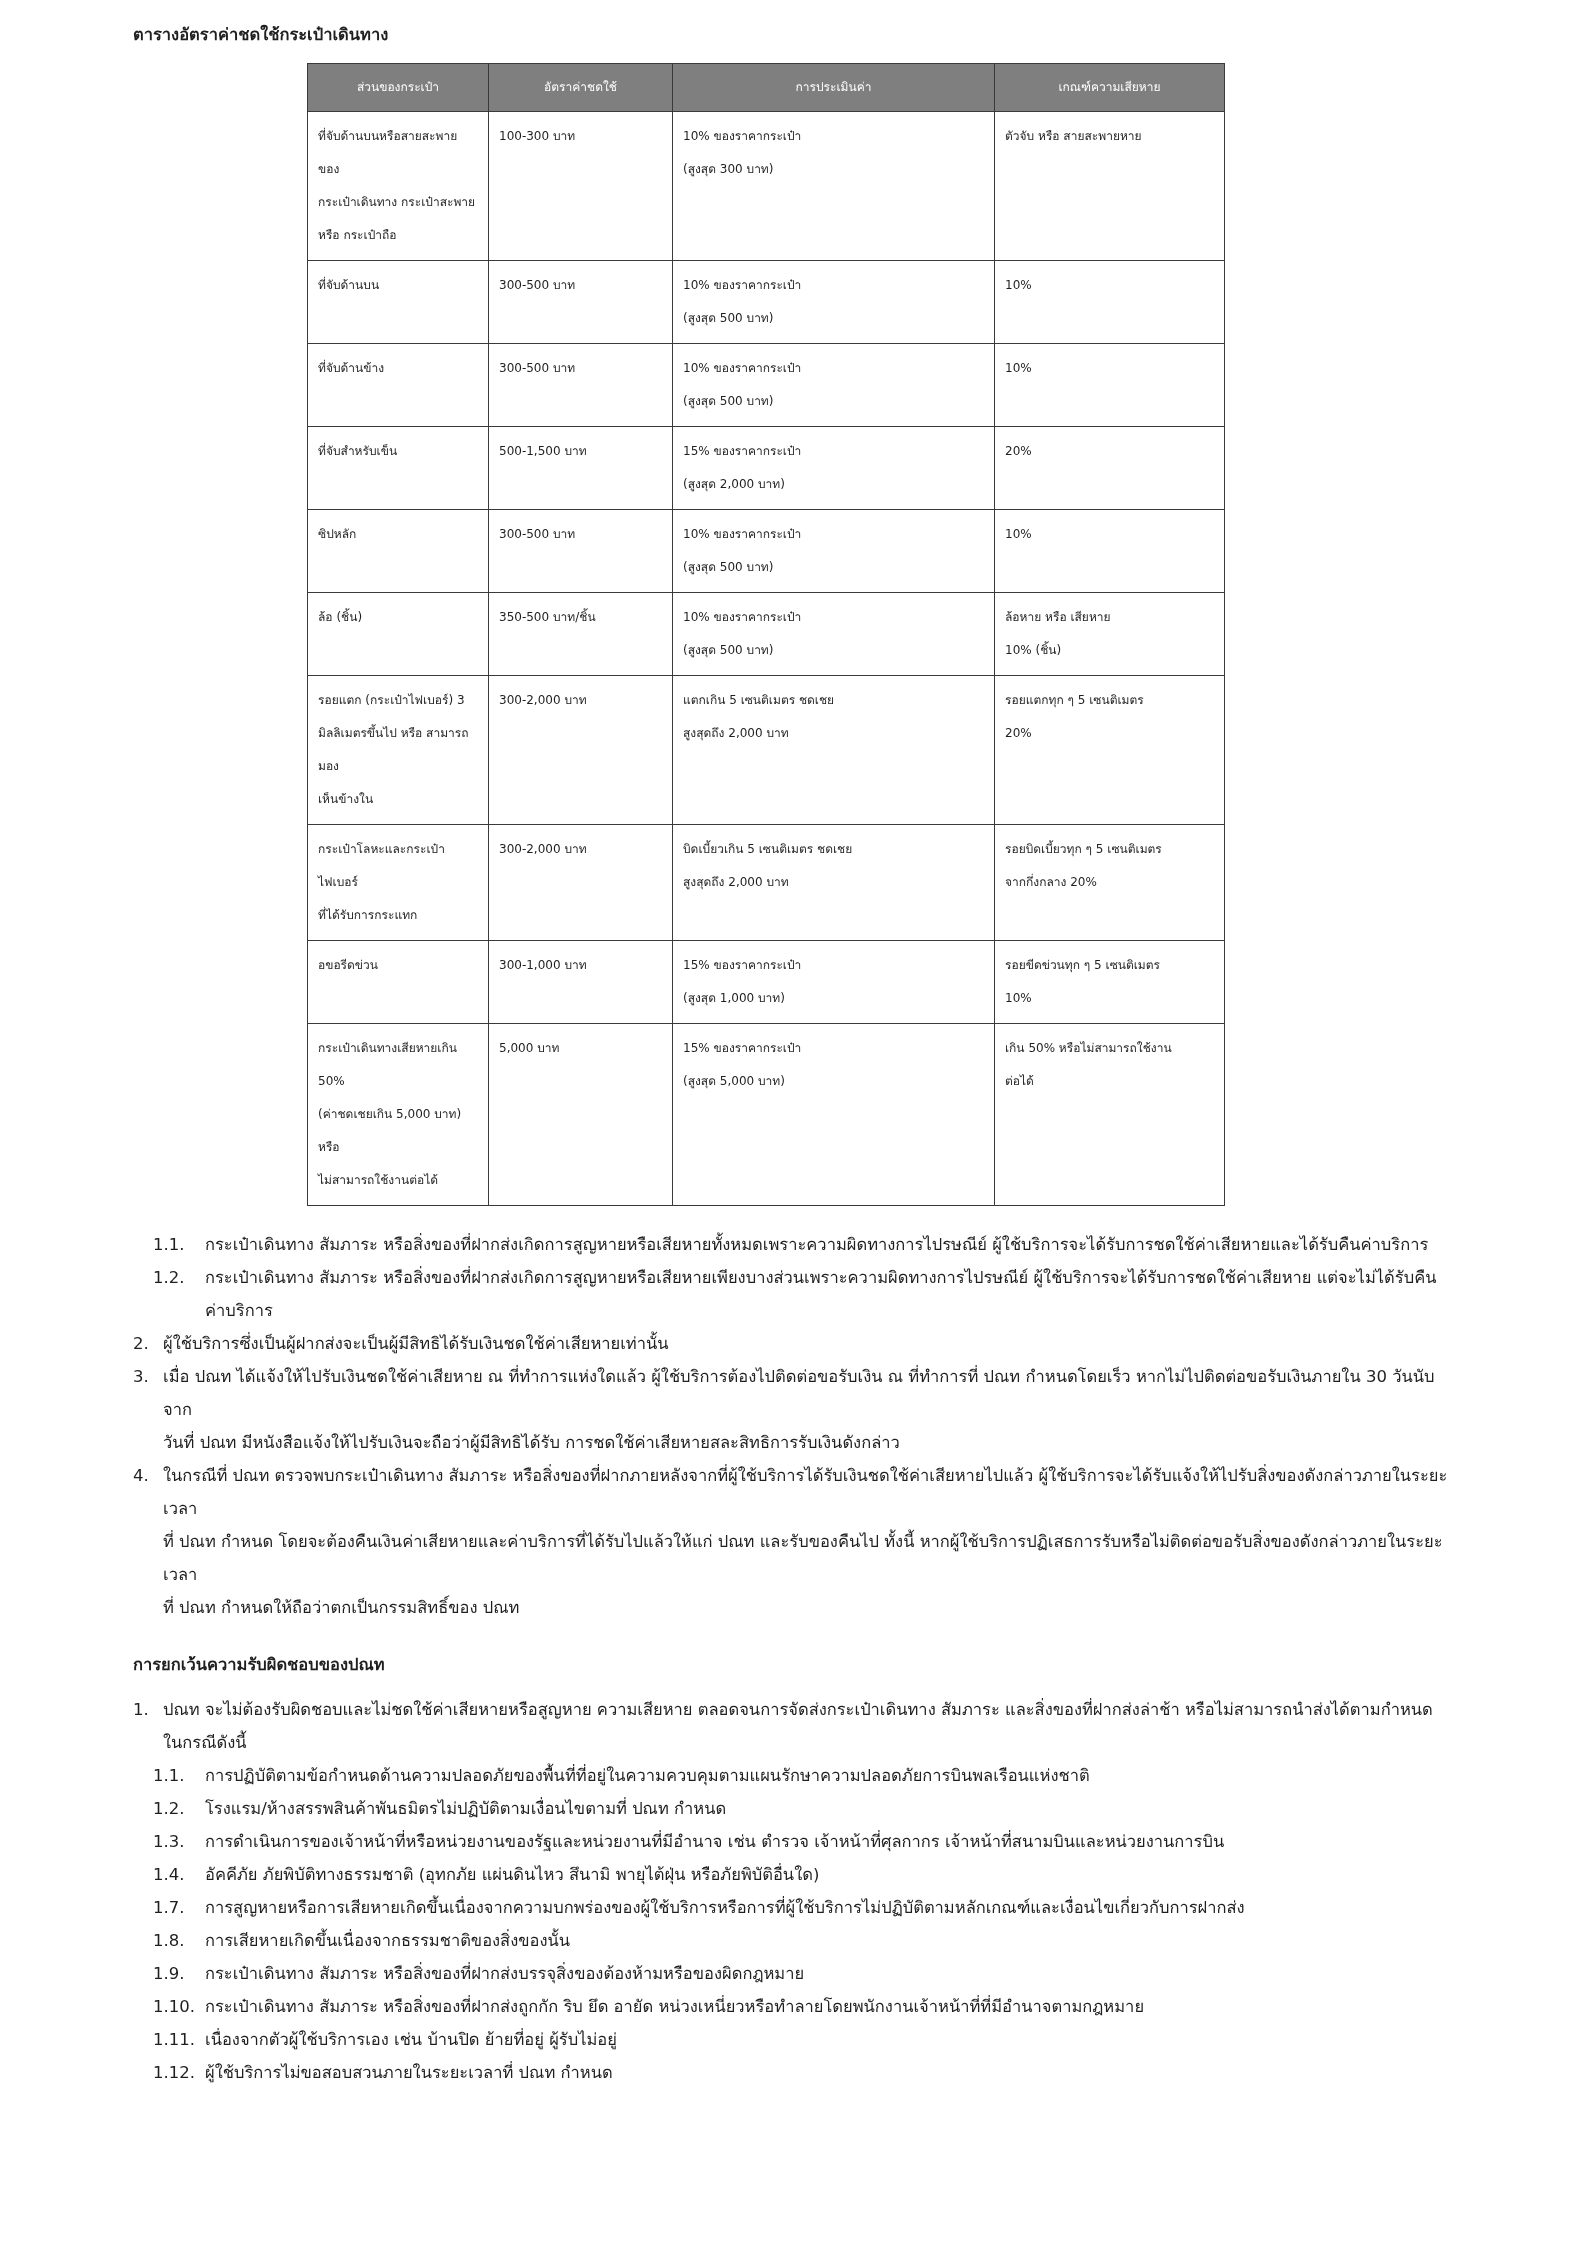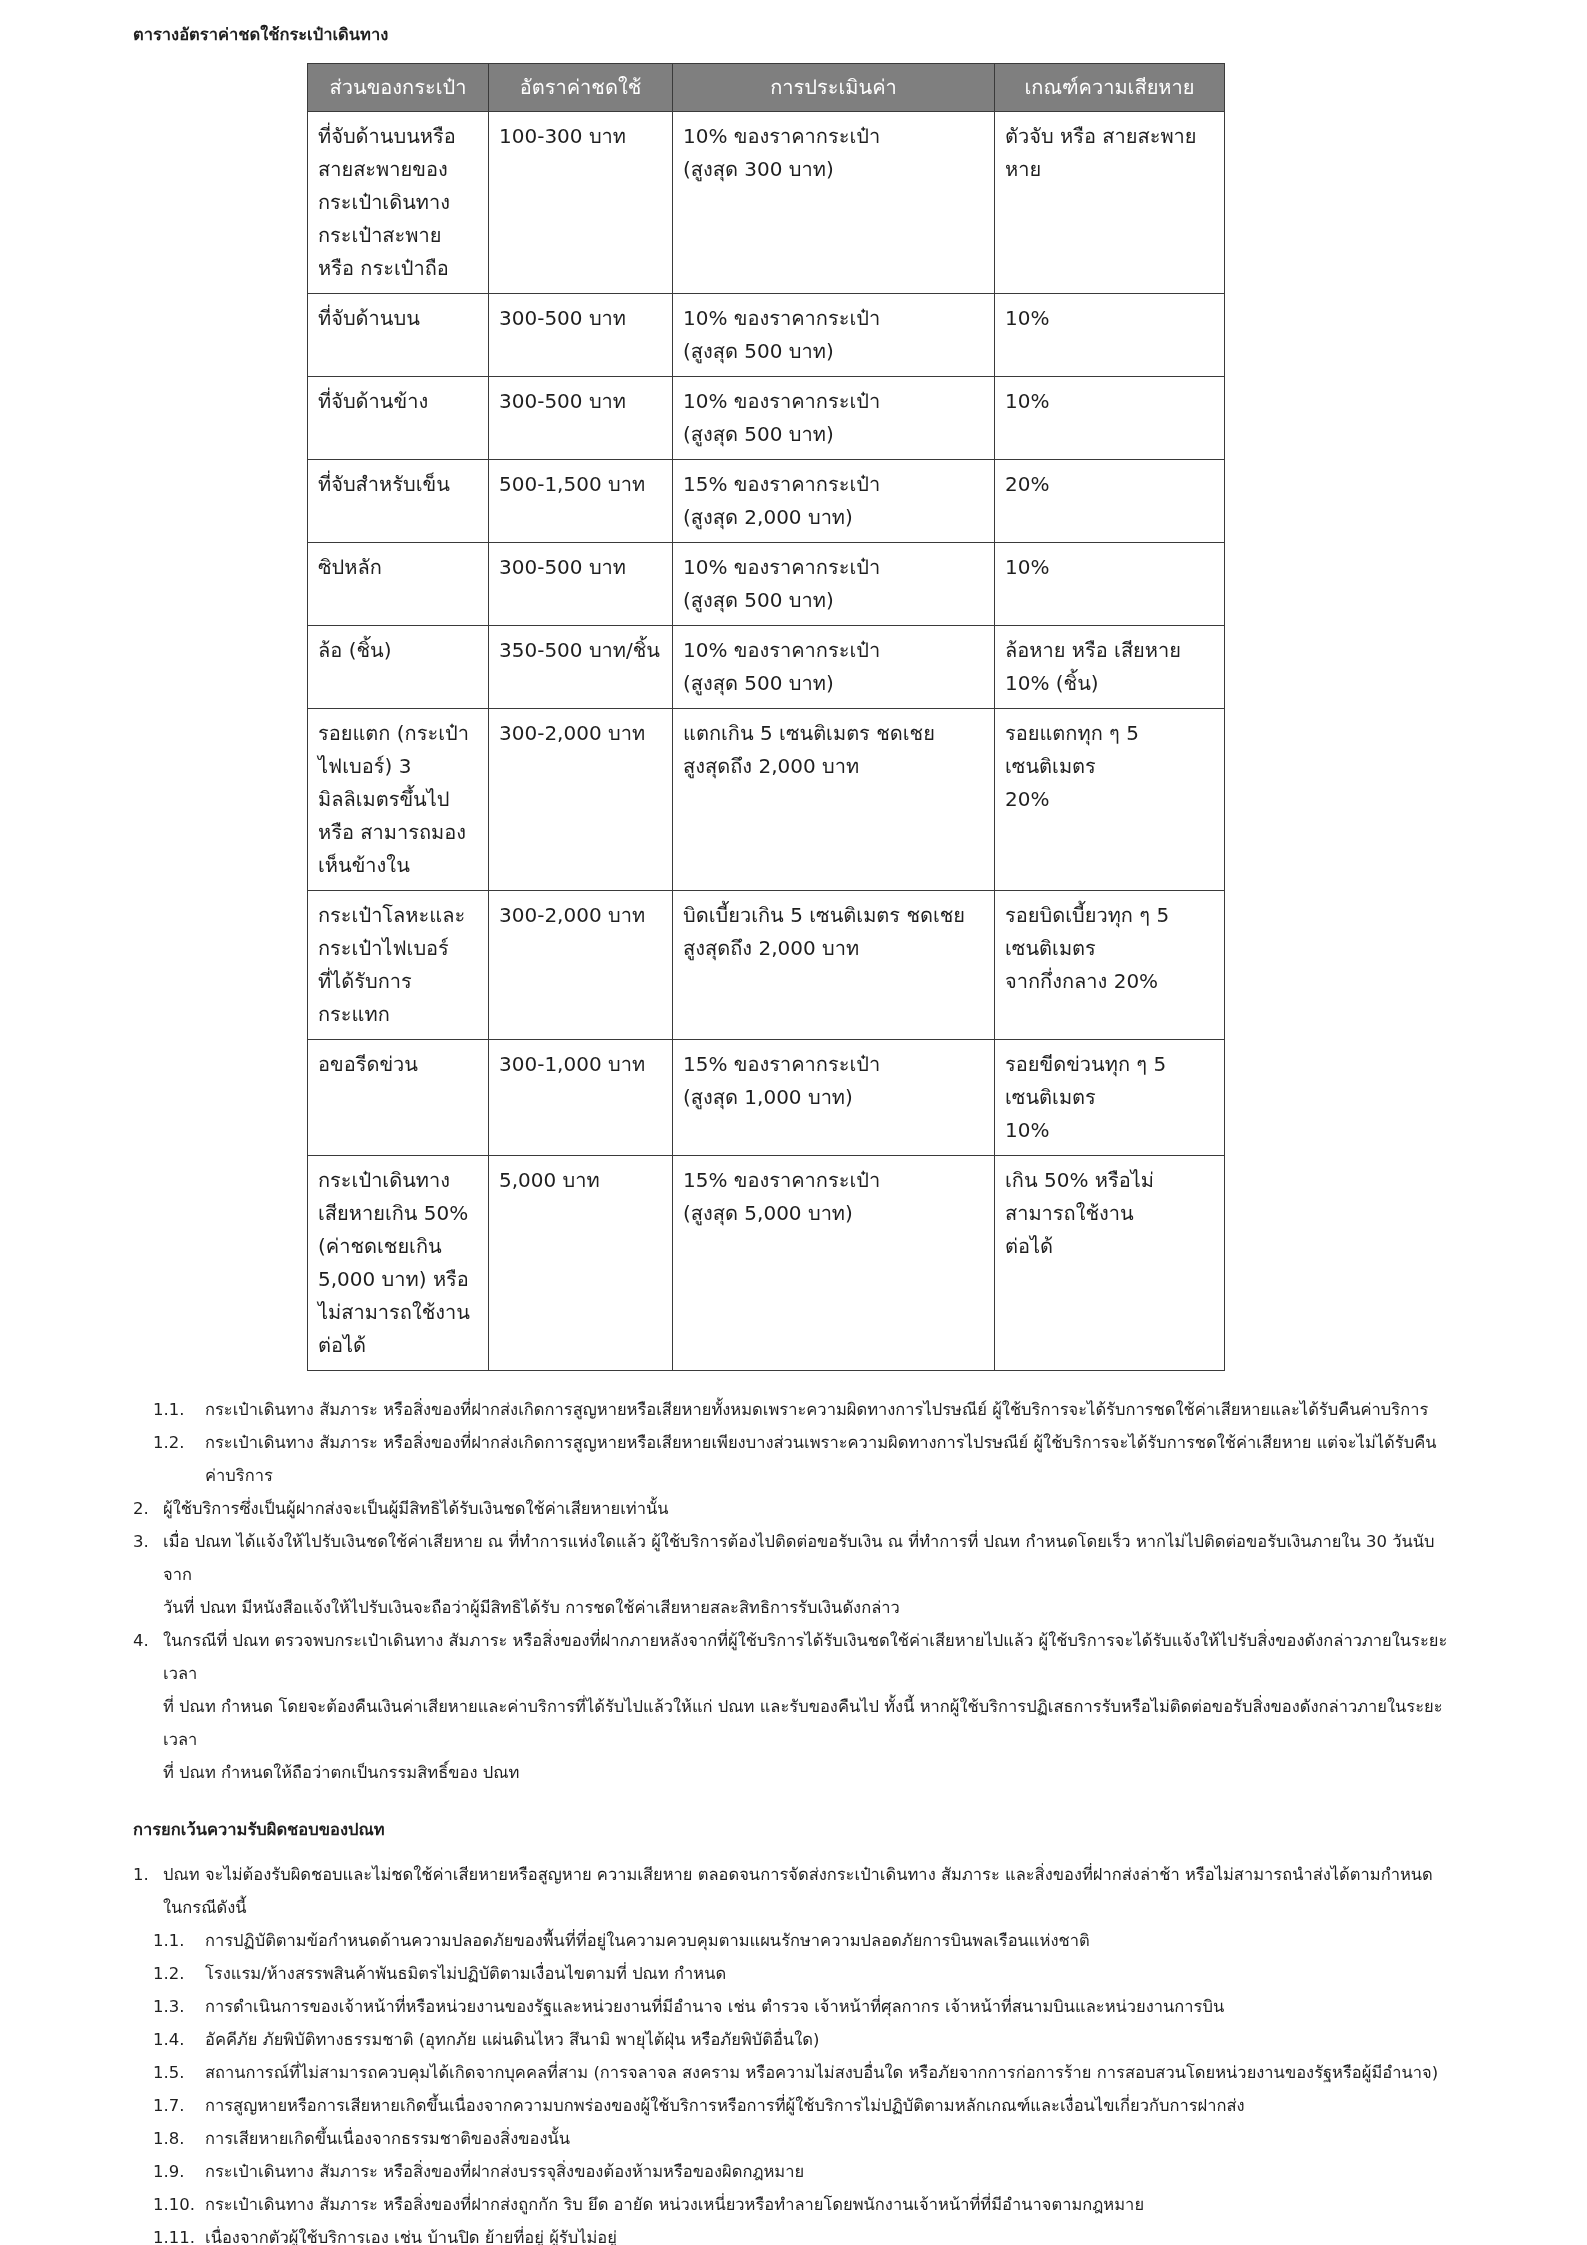--- a/index.html
+++ b/index.html
@@ -15,21 +15,21 @@
   table.rates{
     border-collapse:collapse;margin:12px 0 0 174px;width:917px;
     table-layout:fixed;
   }
   table.rates col.c1{width:181px}
   table.rates col.c2{width:184px}
   table.rates col.c3{width:322px}
   table.rates col.c4{width:230px}
   table.rates th,table.rates td{
     border:1.4px solid #3a3a3a;vertical-align:top;
-    padding:8px 10px;font-size:20px;line-height:33px;
+    padding:8px 10px;font-size:12px;line-height:33px;
     white-space:pre-line;word-break:break-word;
   }
   table.rates th{
     background:#7f7f7f;color:#ffffff;font-weight:normal;
     text-align:center;padding:7px 4px;
   }
   td.center{text-align:center;}
   
   .list{margin-top:22px;}
   .li{display:flex;align-items:flex-start;justify-content:space-between;}
@@ -191,24 +191,20 @@
   </div>
   <div class="li sub">
     <span class="num">1.3.</span>
     <div class="txt">การดำเนินการของเจ้าหน้าที่หรือหน่วยงานของรัฐและหน่วยงานที่มีอำนาจ เช่น ตำรวจ เจ้าหน้าที่ศุลกากร เจ้าหน้าที่สนามบินและหน่วยงานการบิน</div>
   </div>
   <div class="li sub">
     <span class="num">1.4.</span>
     <div class="txt">อัคคีภัย ภัยพิบัติทางธรรมชาติ (อุทกภัย แผ่นดินไหว สึนามิ พายุไต้ฝุ่น หรือภัยพิบัติอื่นใด)</div>
   </div>
   <div class="li sub">
-    <span class="num">1.5.</span>
-    <div class="txt">สถานการณ์ที่ไม่สามารถควบคุมได้เกิดจากบุคคลที่สาม (การจลาจล สงคราม หรือความไม่สงบอื่นใด หรือภัยจากการก่อการร้าย การสอบสวนโดยหน่วยงานของรัฐหรือผู้มีอำนาจ)</div>
-  </div>
-  <div class="li sub">
     <span class="num">1.7.</span>
     <div class="txt">การสูญหายหรือการเสียหายเกิดขึ้นเนื่องจากความบกพร่องของผู้ใช้บริการหรือการที่ผู้ใช้บริการไม่ปฏิบัติตามหลักเกณฑ์และเงื่อนไขเกี่ยวกับการฝากส่ง</div>
   </div>
   <div class="li sub">
     <span class="num">1.8.</span>
     <div class="txt">การเสียหายเกิดขึ้นเนื่องจากธรรมชาติของสิ่งของนั้น</div>
   </div>
   <div class="li sub">
     <span class="num">1.9.</span>
     <div class="txt">กระเป๋าเดินทาง สัมภาระ หรือสิ่งของที่ฝากส่งบรรจุสิ่งของต้องห้ามหรือของผิดกฎหมาย</div>

